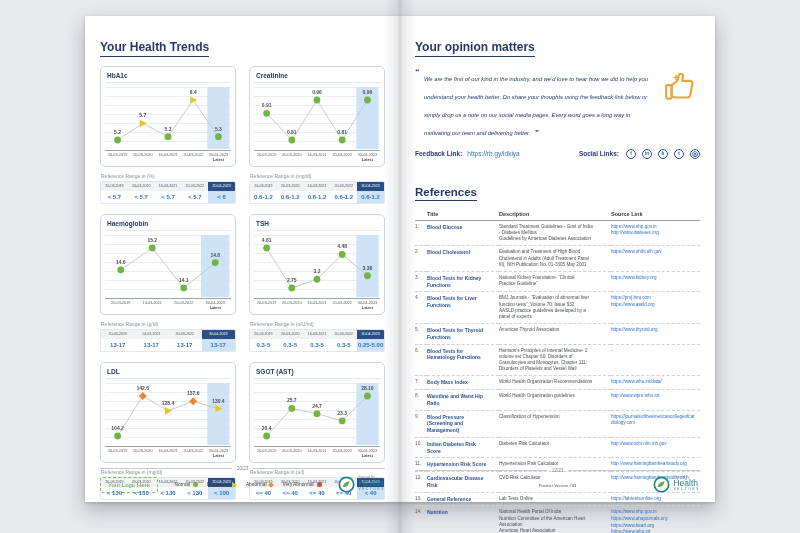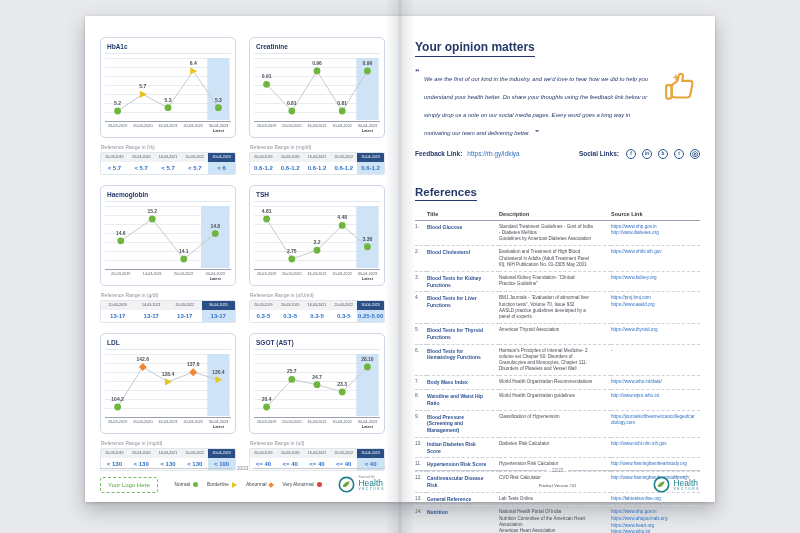--- a/index.html
+++ b/index.html
@@ -84,20 +84,21 @@
   .rfoot-grid .right{justify-self:end;}
 </style>
 </head>
 <body>
 
 <div class="canvas">
   <div class="spread">
 
     <div class="page">
 
+      <div class="sec-title">Your Health Trends</div>
 
       <div class="charts-grid" id="charts-grid">
           <div class="chart-module">
             <div class="card">
               <div class="card-title">HbA1c</div>
               <div class="plot">
                 <svg viewBox="0 0 126 64" preserveAspectRatio="none">
                   <rect x="102.3" y="1" width="22.2" height="62" fill="#cfe3f6"></rect>
                   <polyline points="12.6,54 37.8,37.333333333333336 63,50.66666666666668 88.2,14 113.39999999999999,50.66666666666668" fill="none" stroke="#c6c9ce" stroke-width="1"></polyline>
                   <circle cx="12.6" cy="54" r="3.4" fill="#6fb53e"></circle>

